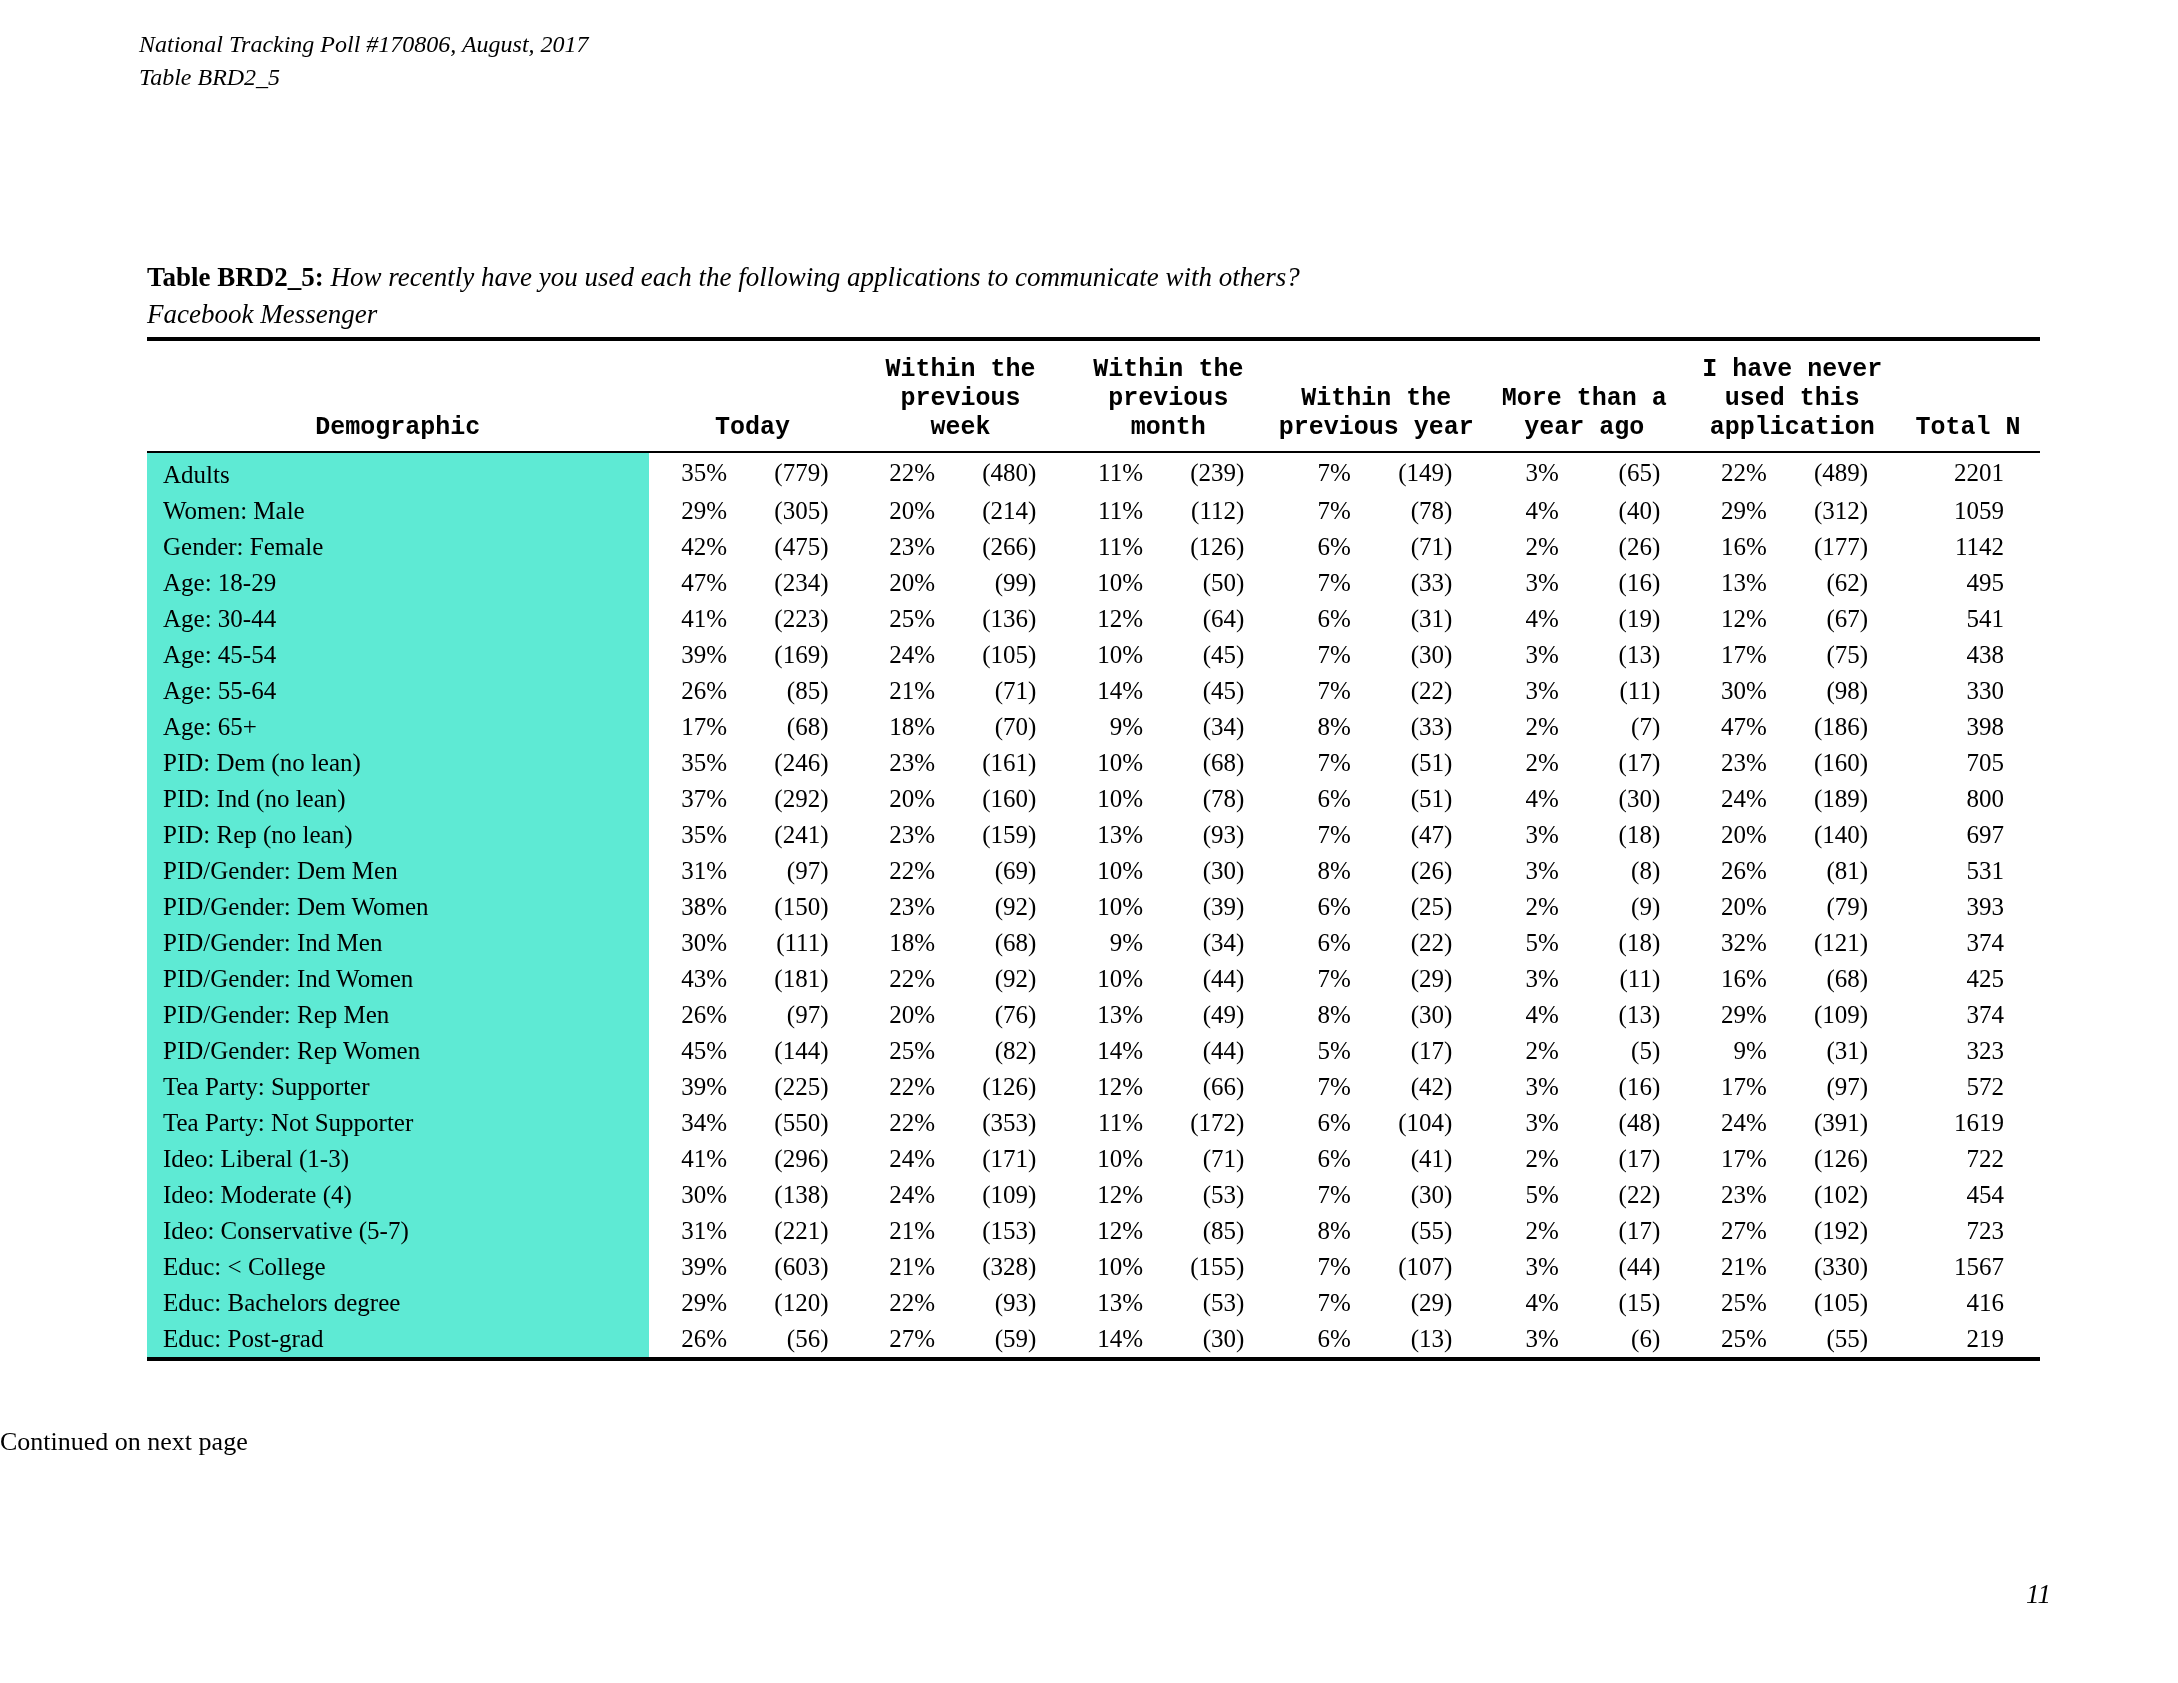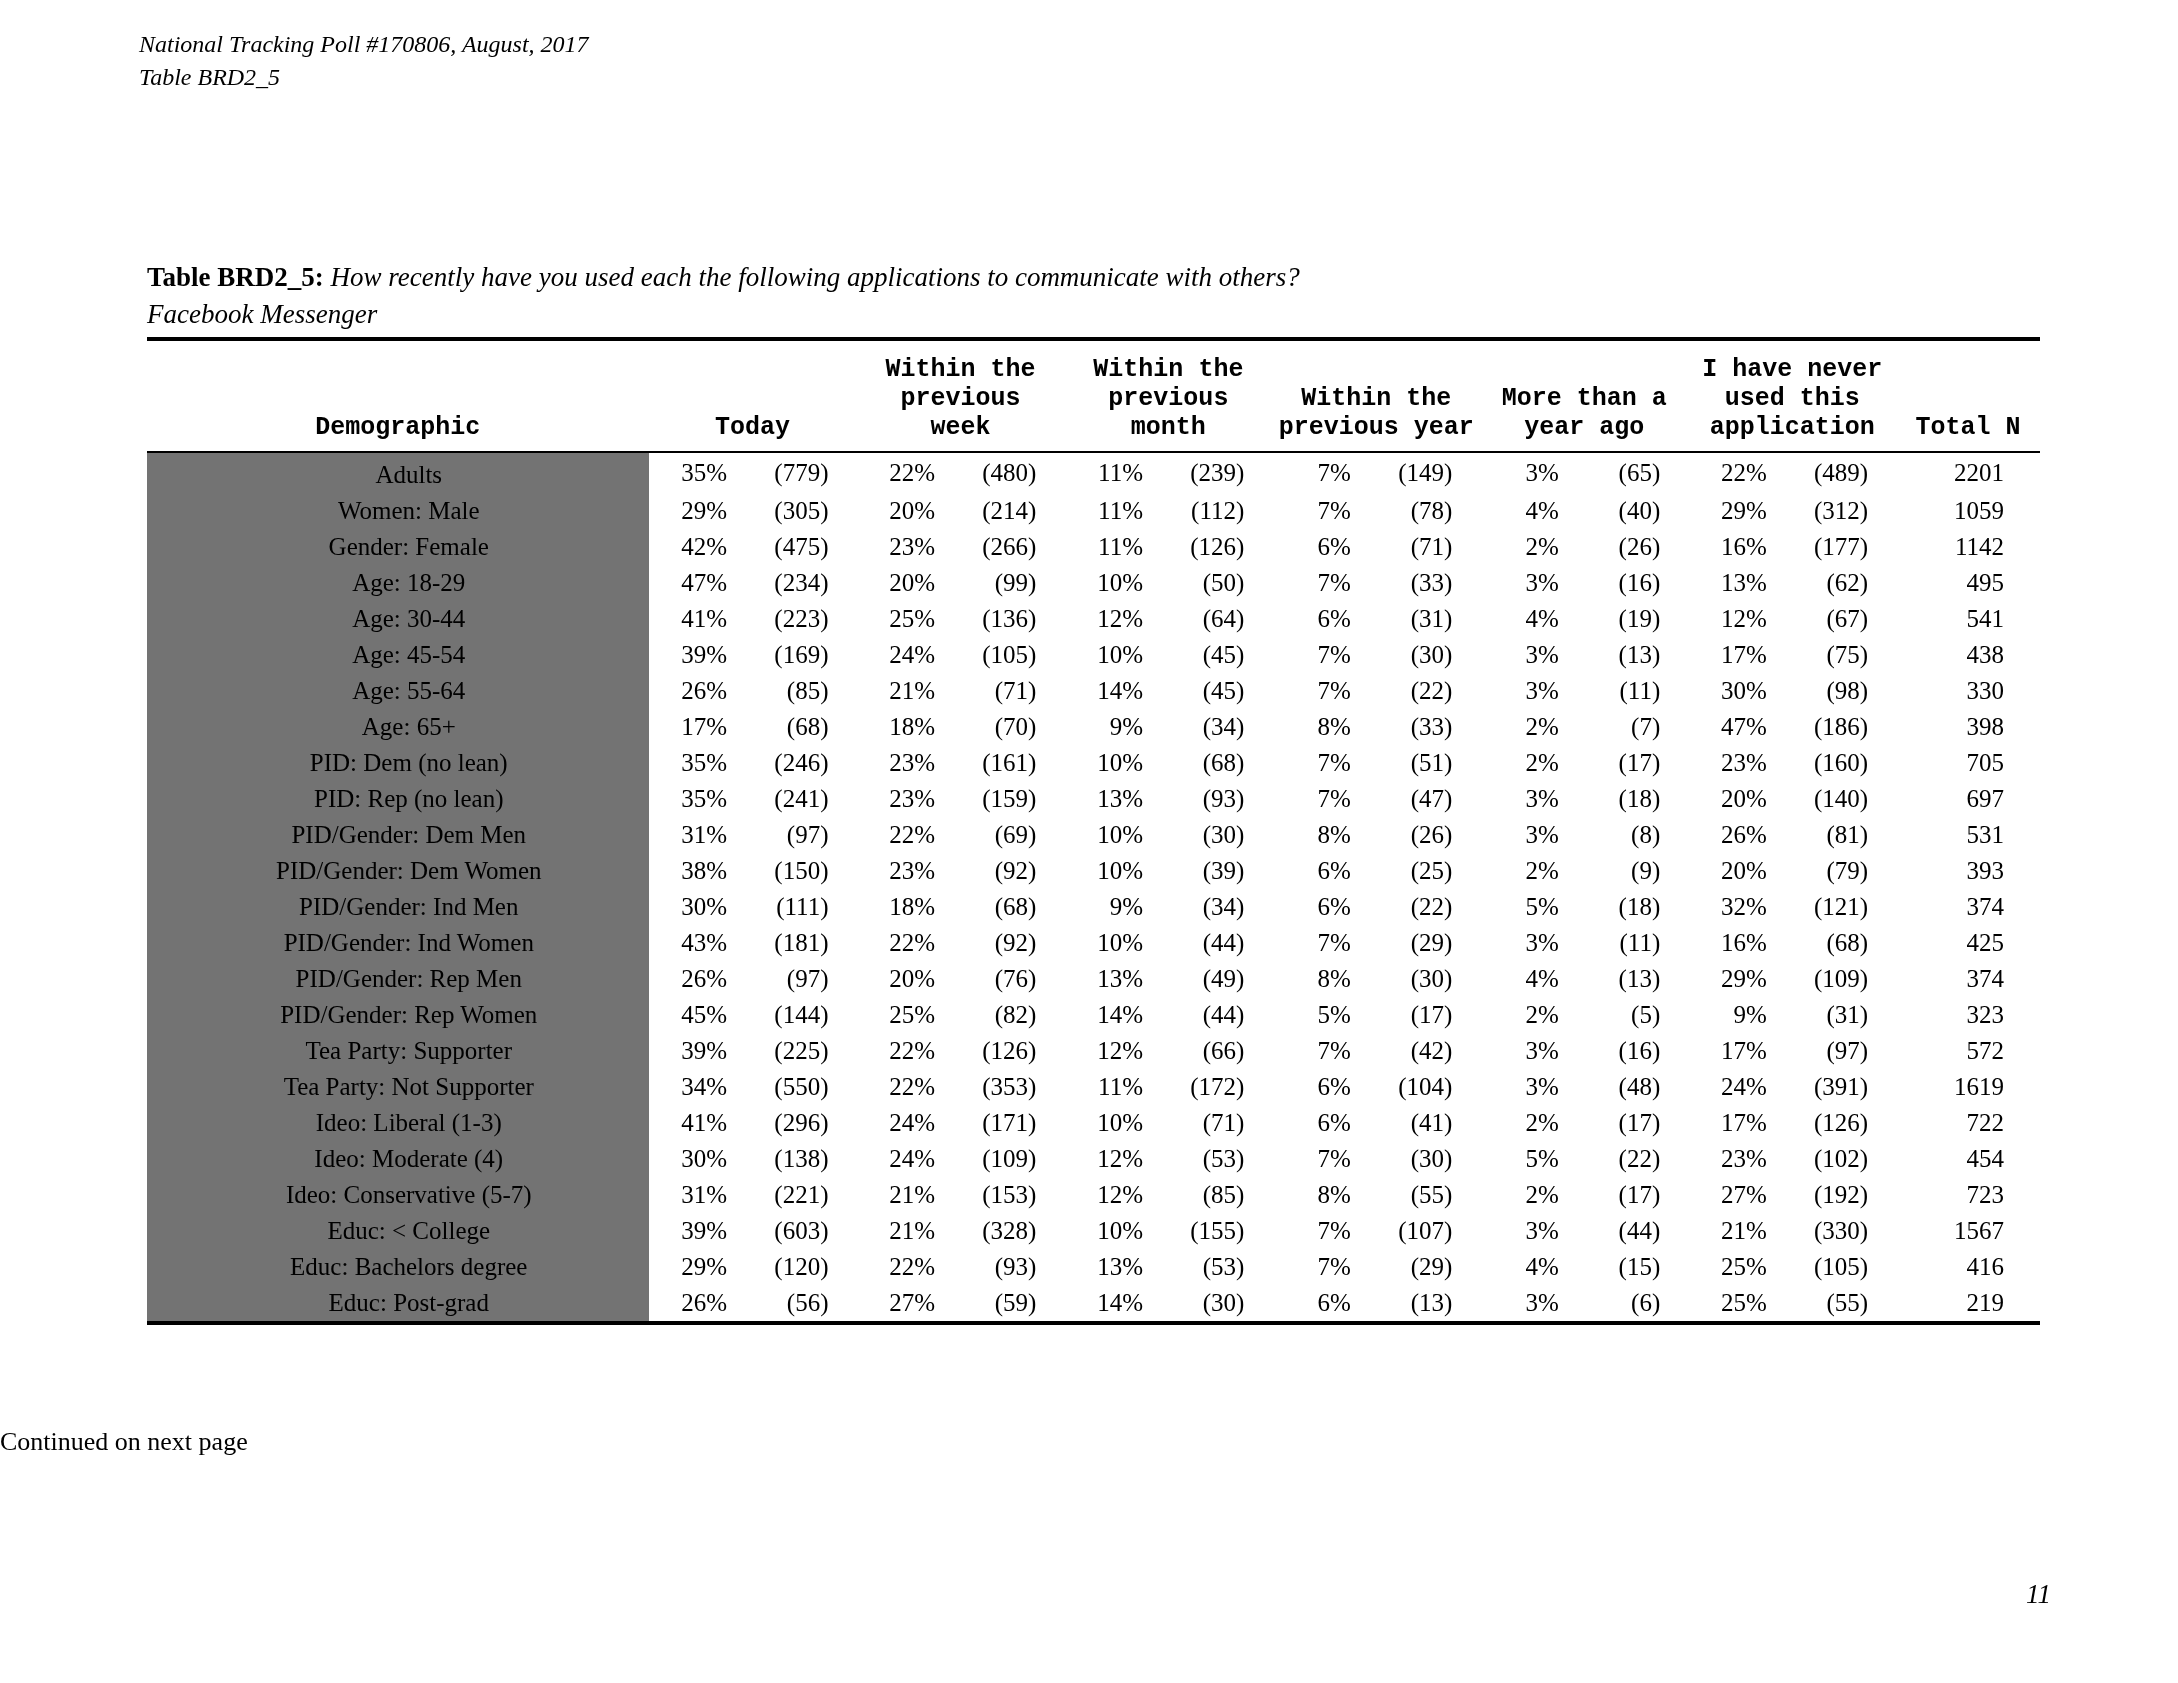--- a/index.html
+++ b/index.html
@@ -107,23 +107,23 @@
 
   tbody td {
     padding: 0;
     height: 36px;
     font-size: 25px;
     line-height: 36px;
     vertical-align: middle;
     white-space: nowrap;
   }
   tbody tr td.c-demo {
-    background: #737373;
-    text-align: center;
-    padding-left: 22px;
+    background: #5eead4;
+    text-align: left;
+    padding-left: 16px;
   }
   tbody tr:first-child td.c-demo { padding-top: 4px; }
 
   td.c-pct {
     text-align: right;
     padding-right: 6px;
   }
   td.c-n {
     text-align: right;
     padding-right: 28px;
@@ -364,20 +364,36 @@
             <td class="c-n">(68)</td>
             <td class="c-pct">7%</td>
             <td class="c-n">(51)</td>
             <td class="c-pct">2%</td>
             <td class="c-n">(17)</td>
             <td class="c-pct">23%</td>
             <td class="c-n">(160)</td>
             <td class="c-total">705</td>
           </tr>
           <tr>
+            <td class="c-demo">PID: Ind (no lean)</td>
+            <td class="c-pct">37%</td>
+            <td class="c-n">(292)</td>
+            <td class="c-pct">20%</td>
+            <td class="c-n">(160)</td>
+            <td class="c-pct">10%</td>
+            <td class="c-n">(78)</td>
+            <td class="c-pct">6%</td>
+            <td class="c-n">(51)</td>
+            <td class="c-pct">4%</td>
+            <td class="c-n">(30)</td>
+            <td class="c-pct">24%</td>
+            <td class="c-n">(189)</td>
+            <td class="c-total">800</td>
+          </tr>
+          <tr>
             <td class="c-demo">PID: Rep (no lean)</td>
             <td class="c-pct">35%</td>
             <td class="c-n">(241)</td>
             <td class="c-pct">23%</td>
             <td class="c-n">(159)</td>
             <td class="c-pct">13%</td>
             <td class="c-n">(93)</td>
             <td class="c-pct">7%</td>
             <td class="c-n">(47)</td>
             <td class="c-pct">3%</td>

